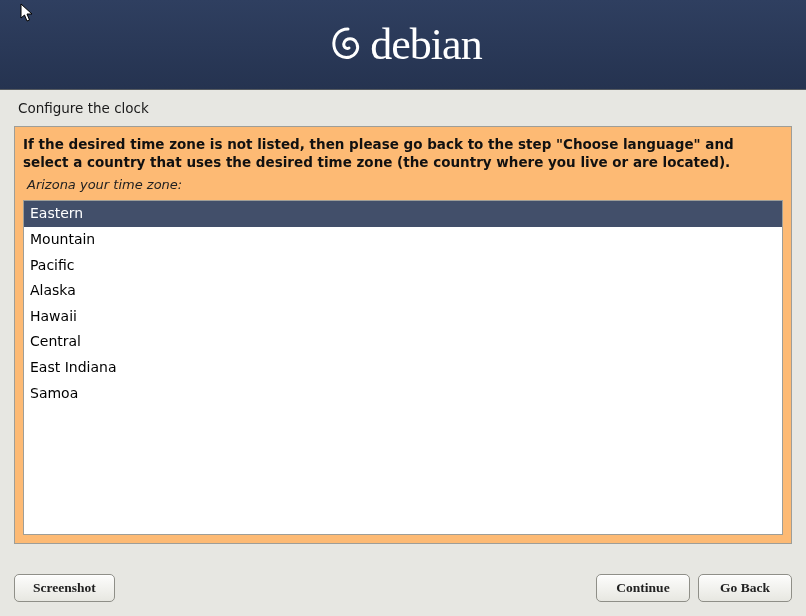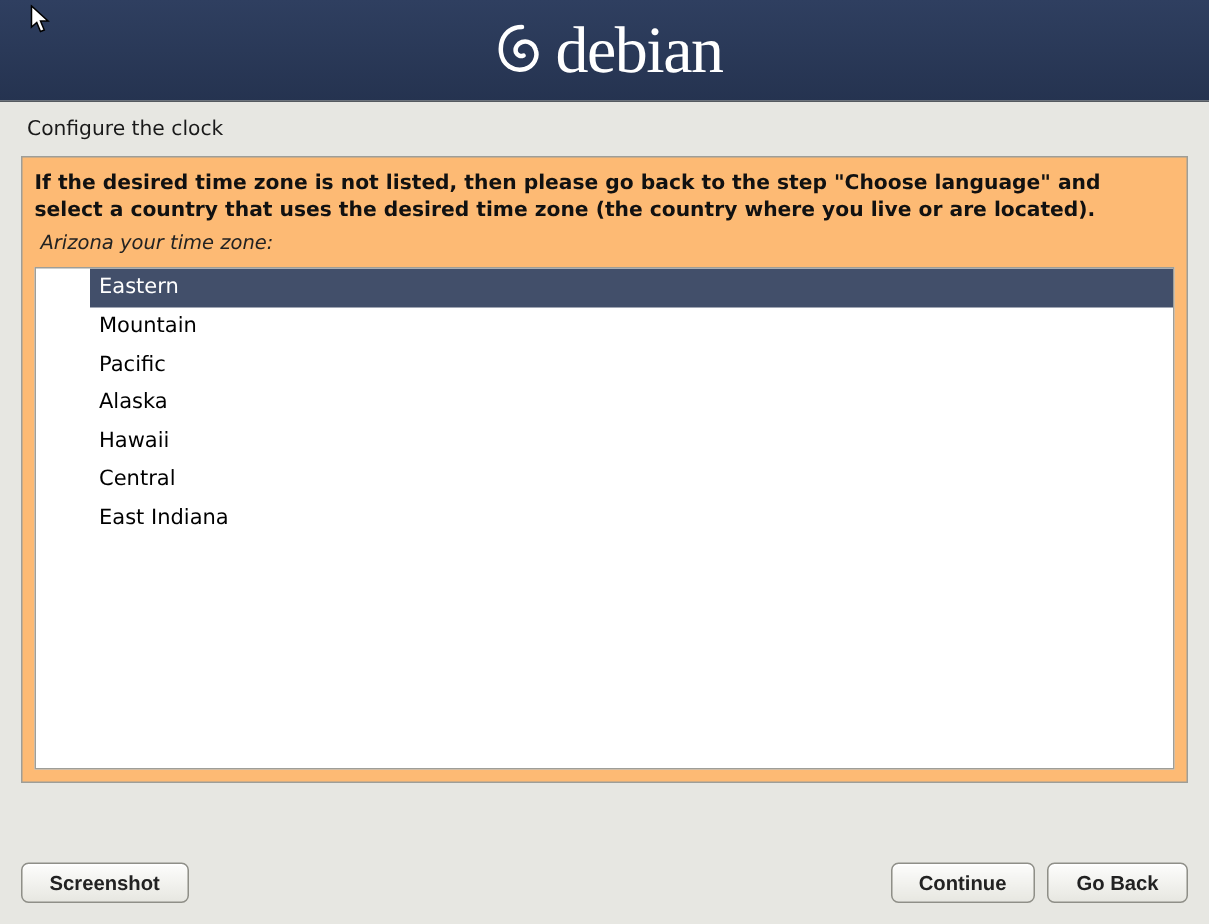--- a/index.html
+++ b/index.html
@@ -7,21 +7,21 @@
     body {
       font-family: "DejaVu Sans", "Liberation Sans", Arial, sans-serif;
       background: #e7e7e2;
       font-size: 13px;
       color: #000;
       position: relative;
     }
     .header {
       background: #2b3b5b;
       background: linear-gradient(#2f3f60, #253350);
-      height: 68px;
+      height: 90px;
       display: flex;
       justify-content: center;
       align-items: center;
       border-bottom: 1px solid #555a60;
     }
     .logo {
       display: flex;
       align-items: center;
       gap: 4px;
     }
@@ -67,38 +67,37 @@
       background: #fff;
       overflow: auto;
     }
     .opt {
       padding: 3px 6px;
       font-size: 14px;
       color: #000;
       cursor: pointer;
       line-height: 1.4;
       user-select: none;
-      margin-left: 36px;
     }
     .opt.selected {
       background: #3b4b6b;
       background: #424f6a;
       color: #fff;
     }
     .button-row {
       position: absolute;
       bottom: 14px;
       left: 14px;
       right: 14px;
       display: flex;
       align-items: center;
     }
     .spacer { flex: 1 1 auto; }
     button.btn {
-      font-family: Liberation Sans, sans-serif;
+      font-family: Liberation Serif, serif;
       font-size: 13.5px;
       font-weight: bold;
       color: #222;
       background: linear-gradient(#fdfdfc, #e7e7e1);
       border: 1px solid #8f8f88;
       border-radius: 5px;
       padding: 5px 18px;
       cursor: pointer;
       min-width: 94px;
       box-shadow: inset 0 1px 0 #fff;
@@ -131,20 +130,21 @@
   <div class="instruction">If the desired time zone is not listed, then please go back to the step "Choose language" and select a country that uses the desired time zone (the country where you live or are located).</div>
   <div class="sub-instruction">Arizona your time zone:</div>
   <div class="listbox" id="tz-list">
       <div class="opt selected">Eastern</div>
       <div class="opt">Mountain</div>
       <div class="opt">Pacific</div>
       <div class="opt">Alaska</div>
       <div class="opt">Hawaii</div>
       <div class="opt">Central</div>
       <div class="opt">East Indiana</div>
+      <div class="opt">Samoa</div>
     </div>
 </div>
 
 <div class="button-row">
   <button class="btn">Screenshot</button>
   <div class="spacer"></div>
   <button class="btn">Continue</button>
   <button class="btn">Go Back</button>
 </div>
 

